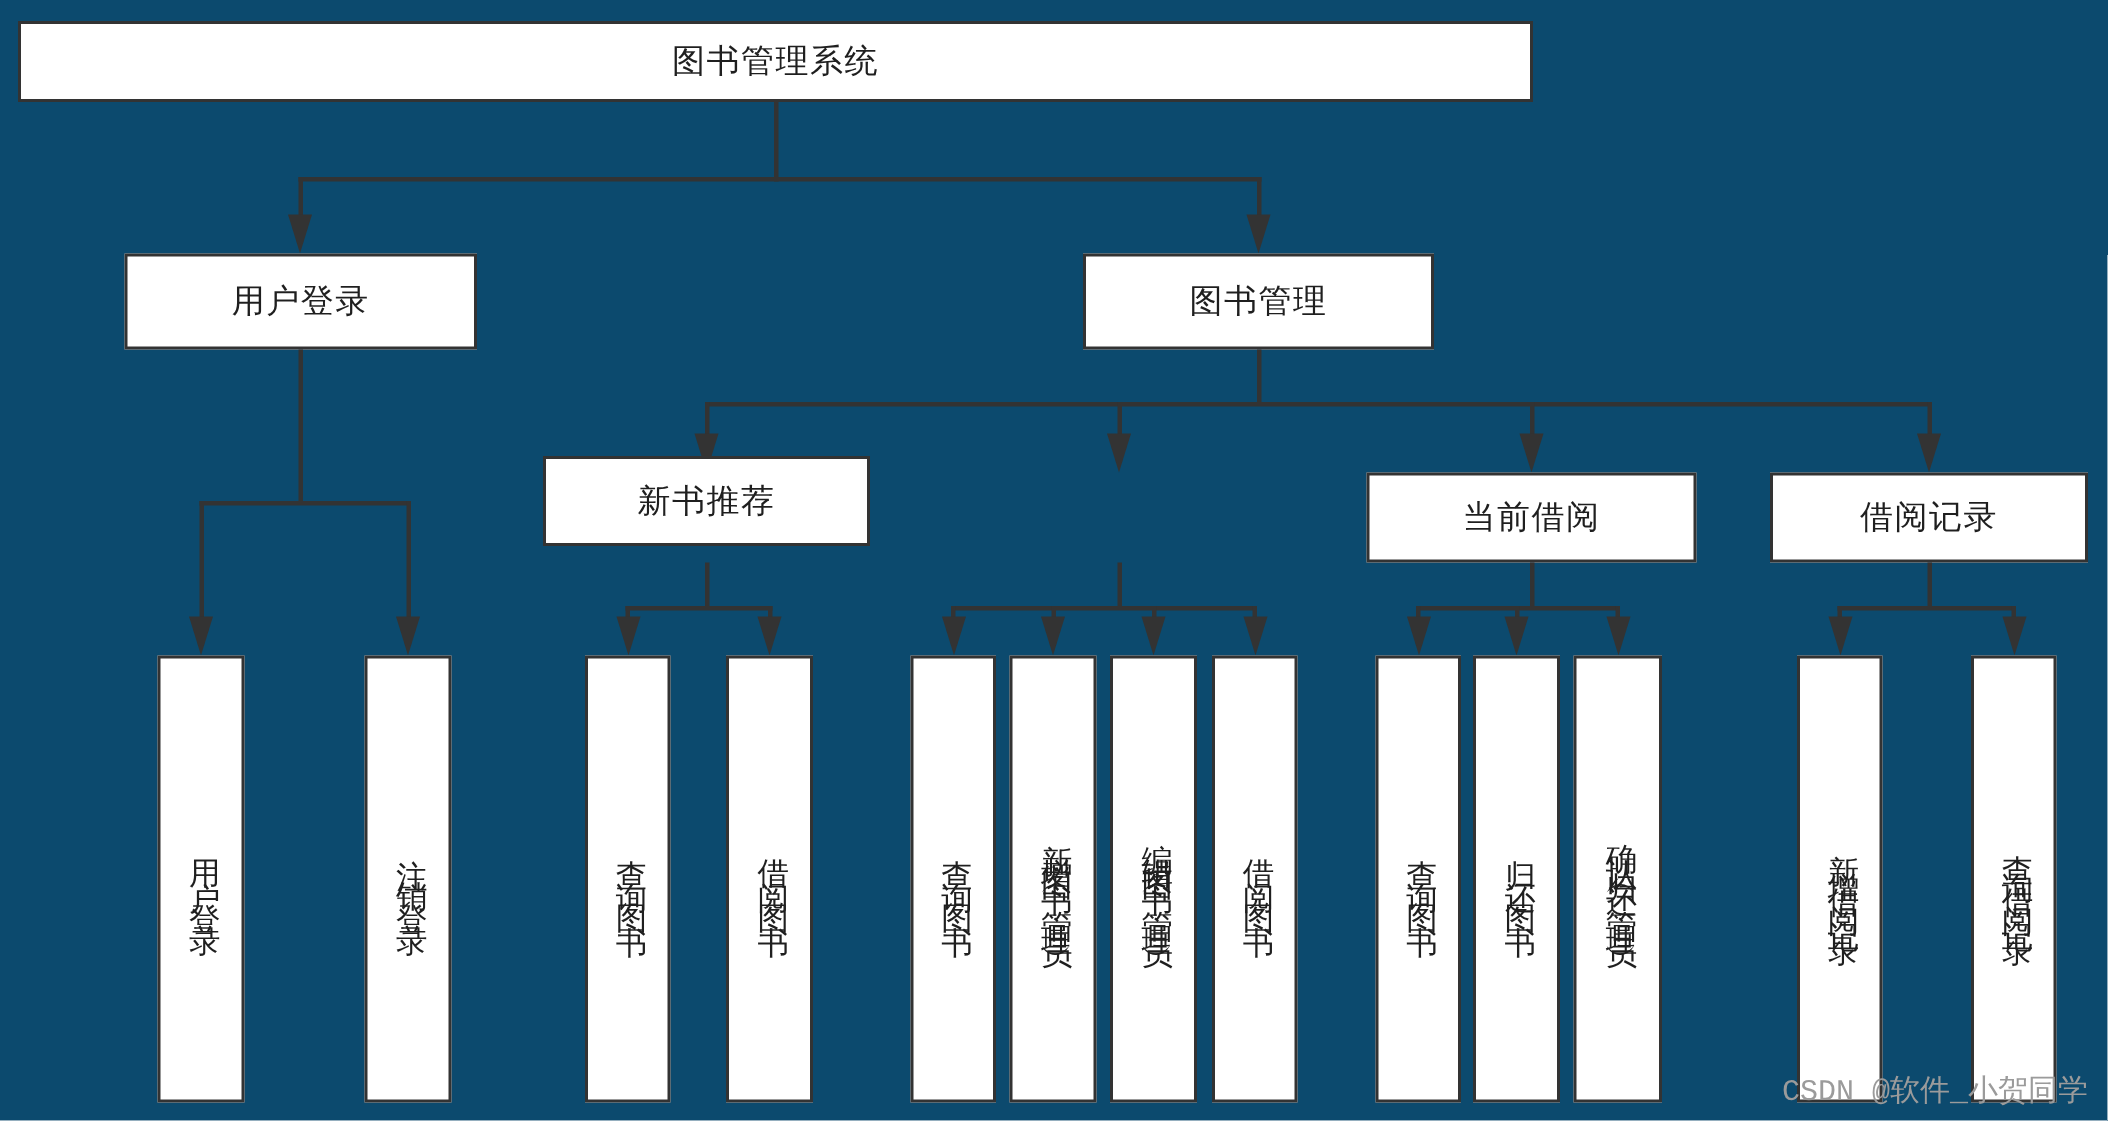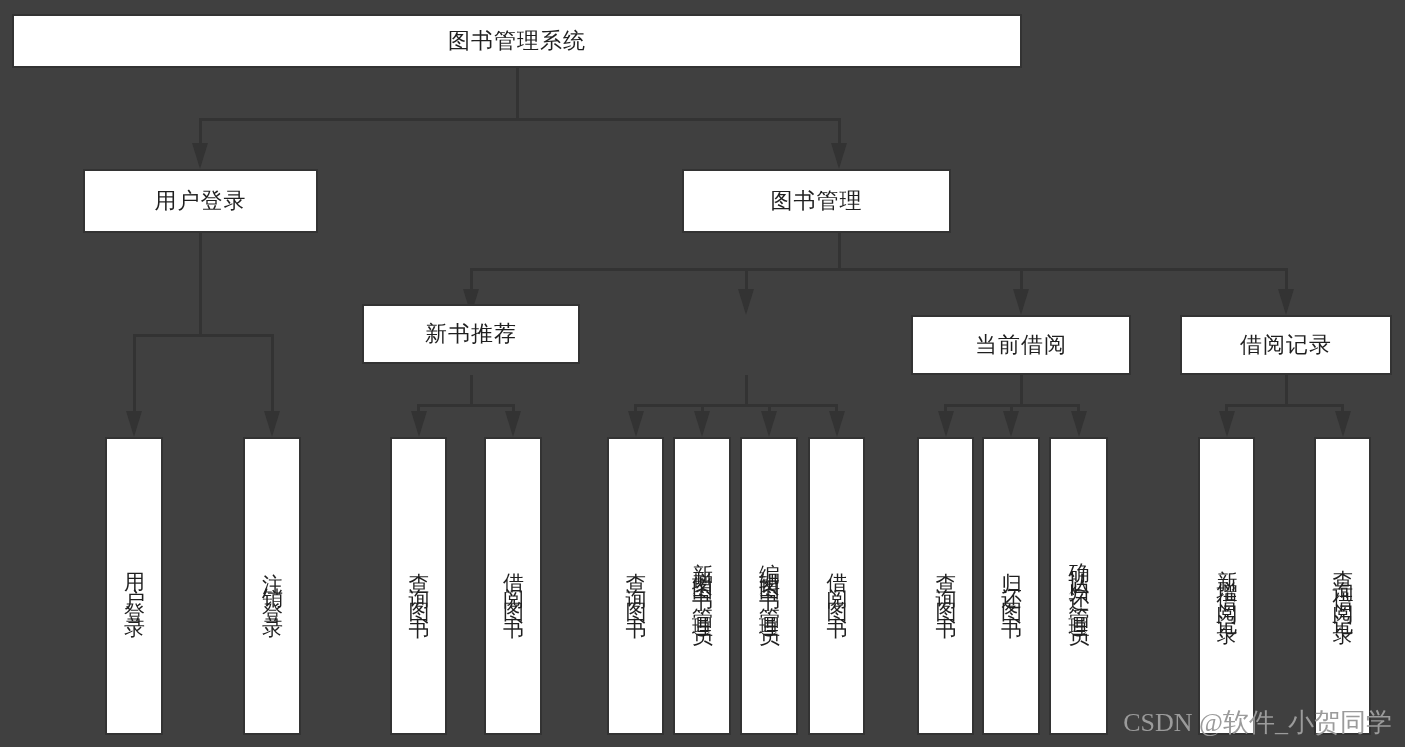--- a/index.html
+++ b/index.html
@@ -1,38 +1,38 @@
 <!DOCTYPE html>
 <html><head>
 <meta charset="utf-8">
 <style>
   html,body{margin:0;padding:0;background:#ffffff;}
   .canvas{
-    position:relative;width:1405px;height:747px;background:#404040;overflow:hidden;
-    font-family:Liberation Serif, serif;color:#1f1f1f;
+    position:relative;width:1405px;height:747px;background:#0c4a6e;overflow:hidden;
+    font-family:Liberation Mono, monospace;color:#1f1f1f;
   }
   .node{
     position:absolute;background:#ffffff;border:2.5px solid #333333;box-sizing:border-box;
     display:flex;align-items:center;justify-content:center;
   }
   .hlabel{font-size:22px;letter-spacing:1px;white-space:nowrap;}
   .leaf .vtext{
     writing-mode:vertical-rl;text-orientation:mixed;font-size:21px;line-height:1;
     white-space:nowrap;
   }
   .vline,.hline{position:absolute;background:#333333;}
   .vline{width:3px;}
   .hline{height:3px;}
   .arrowhead{
     position:absolute;width:0;height:0;
     border-left:8px solid transparent;border-right:8px solid transparent;
     border-top:26px solid #333333;
   }
   .watermark{
-    position:absolute;right:13px;bottom:7px;font-size:26px;color:#9b9b9b;
+    position:absolute;right:13px;bottom:7px;font-size:20px;color:#9b9b9b;
     white-space:nowrap;
   }
 </style>
 </head>
 <body>
 
 <div class="canvas">
 
   <div class="node" style="left:12px;top:14px;width:1010px;height:54px">
     <span class="hlabel">图书管理系统</span>
@@ -41,21 +41,21 @@
   <div class="vline" style="left:515.5px;top:68px;height:53px"></div>
   <div class="hline" style="left:198.5px;top:118px;width:642px"></div>
   <div class="vline" style="left:198.5px;top:118px;height:27px"></div>
   <div class="arrowhead" style="left:192px;top:143px"></div>
   <div class="vline" style="left:837.5px;top:118px;height:27px"></div>
   <div class="arrowhead" style="left:831px;top:143px"></div>
 
   <div class="node" style="left:83px;top:169px;width:235px;height:64px">
     <span class="hlabel">用户登录</span>
   </div>
-  <div class="node" style="left:682px;top:169px;width:269px;height:64px">
+  <div class="node" style="left:722px;top:169px;width:234px;height:64px">
     <span class="hlabel">图书管理</span>
   </div>
 
   <div class="vline" style="left:198.5px;top:233px;height:103px"></div>
   <div class="hline" style="left:132.5px;top:333.5px;width:141px"></div>
   <div class="vline" style="left:132.5px;top:333.5px;height:78px"></div>
   <div class="arrowhead" style="left:126px;top:411px"></div>
   <div class="vline" style="left:270.5px;top:333.5px;height:78px"></div>
   <div class="arrowhead" style="left:264px;top:411px"></div>
 

